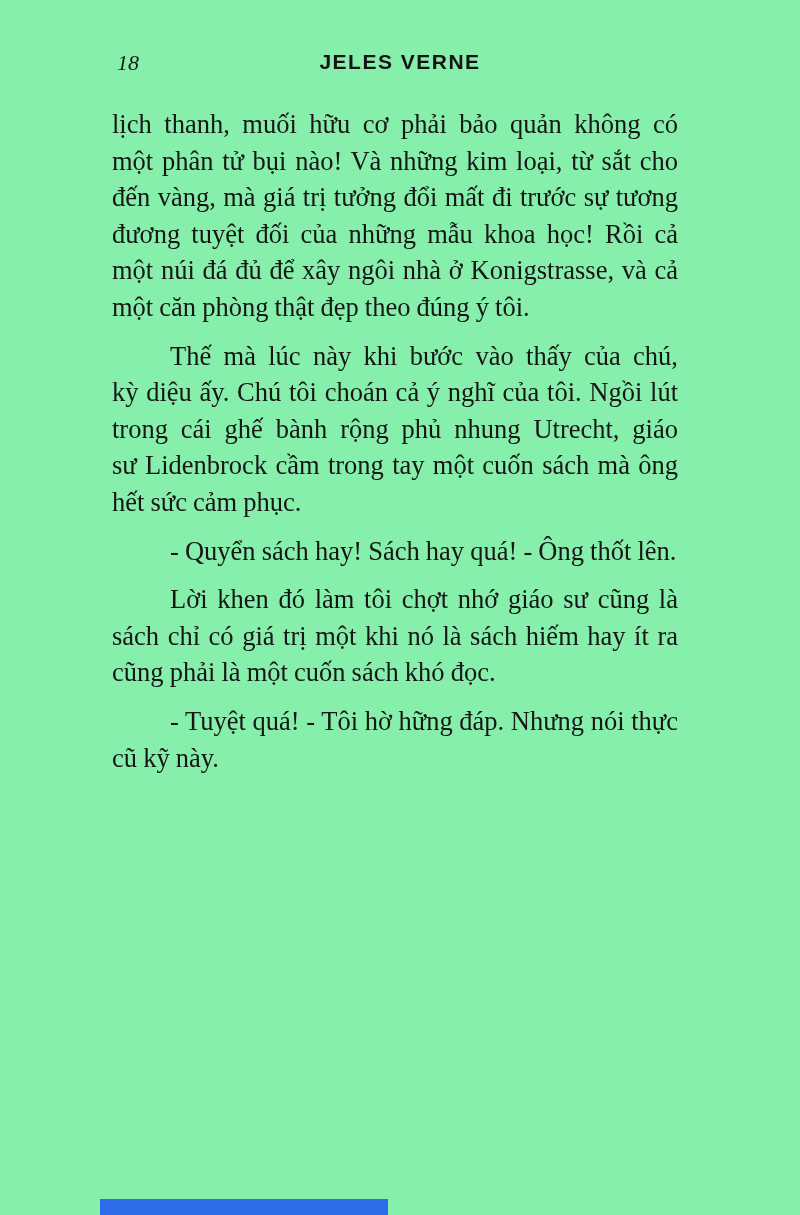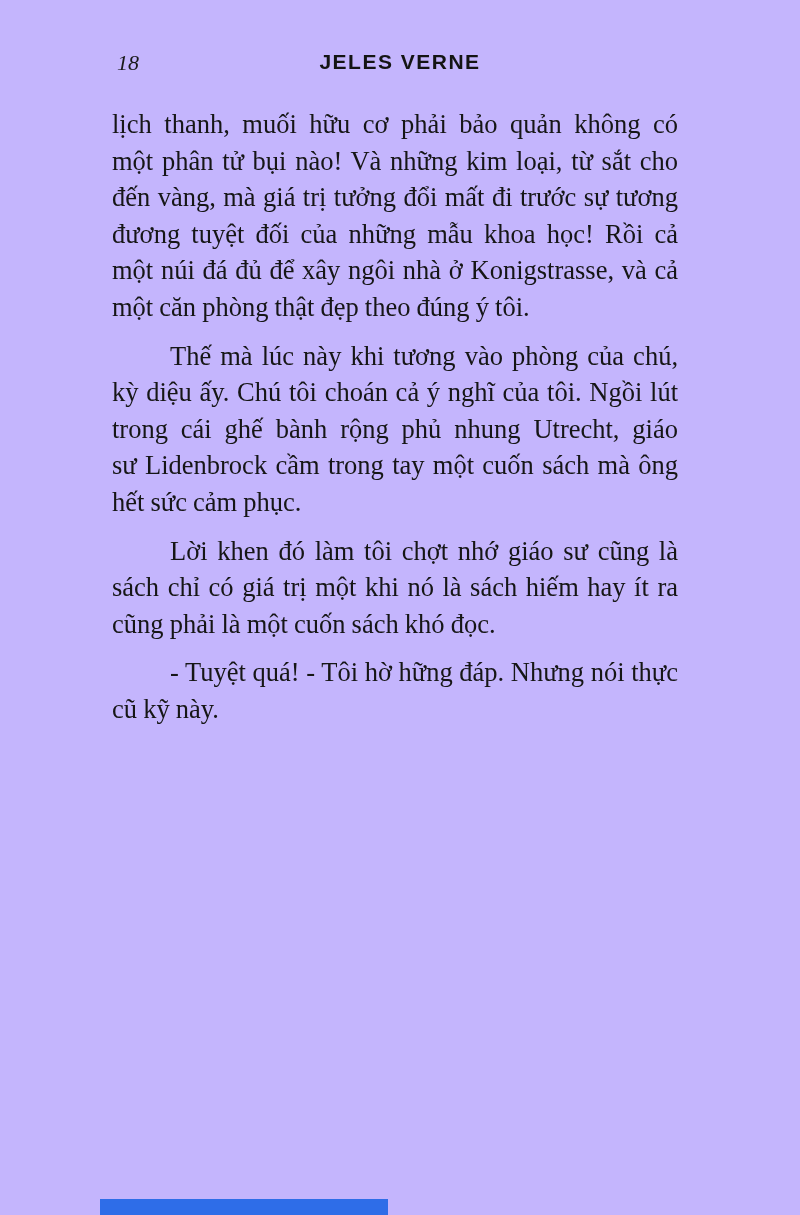--- a/index.html
+++ b/index.html
@@ -1,20 +1,20 @@
 <!DOCTYPE html>
 <html><head>
 <meta charset="utf-8">
 <style>
   html, body { margin: 0; padding: 0; }
   .page {
     position: relative;
     width: 800px;
     height: 1215px;
-    background: #c4b5fd;
+    background: #86efac;
     overflow: hidden;
     font-family: "Liberation Serif", serif;
     color: #161616;
   }
   .running-header {
     position: absolute;
     top: 48px;
     left: 0;
     width: 800px;
     height: 30px;
@@ -79,25 +79,28 @@
   <div class="body-text">
       <div class="para">
         <div class="line">lịch thanh, muối hữu cơ phải bảo quản không có</div>
         <div class="line">một phân tử bụi nào! Và những kim loại, từ sắt cho</div>
         <div class="line">đến vàng, mà giá trị tưởng đổi mất đi trước sự tương</div>
         <div class="line">đương tuyệt đối của những mẫu khoa học! Rồi cả</div>
         <div class="line">một núi đá đủ để xây ngôi nhà ở Konigstrasse, và cả</div>
         <div class="line last">một căn phòng thật đẹp theo đúng ý tôi.</div>
       </div>
       <div class="para">
-        <div class="line indent">Thế mà lúc này khi tương vào phòng của chú,</div>
+        <div class="line indent">Thế mà lúc này khi bước vào thấy của chú,</div>
         <div class="line">kỳ diệu ấy. Chú tôi choán cả ý nghĩ của tôi. Ngồi lút</div>
         <div class="line">trong cái ghế bành rộng phủ nhung Utrecht, giáo</div>
         <div class="line">sư Lidenbrock cầm trong tay một cuốn sách mà ông</div>
         <div class="line last">hết sức cảm phục.</div>
+      </div>
+      <div class="para">
+        <div class="line last indent">- Quyển sách hay! Sách hay quá! - Ông thốt lên.</div>
       </div>
       <div class="para">
         <div class="line indent">Lời khen đó làm tôi chợt nhớ giáo sư cũng là</div>
         <div class="line">sách chỉ có giá trị một khi nó là sách hiếm hay ít ra</div>
         <div class="line last">cũng phải là một cuốn sách khó đọc.</div>
       </div>
       <div class="para">
         <div class="line indent">- Tuyệt quá! - Tôi hờ hững đáp. Nhưng nói thực</div>
         <div class="line last">cũ kỹ này.</div>
       </div>

